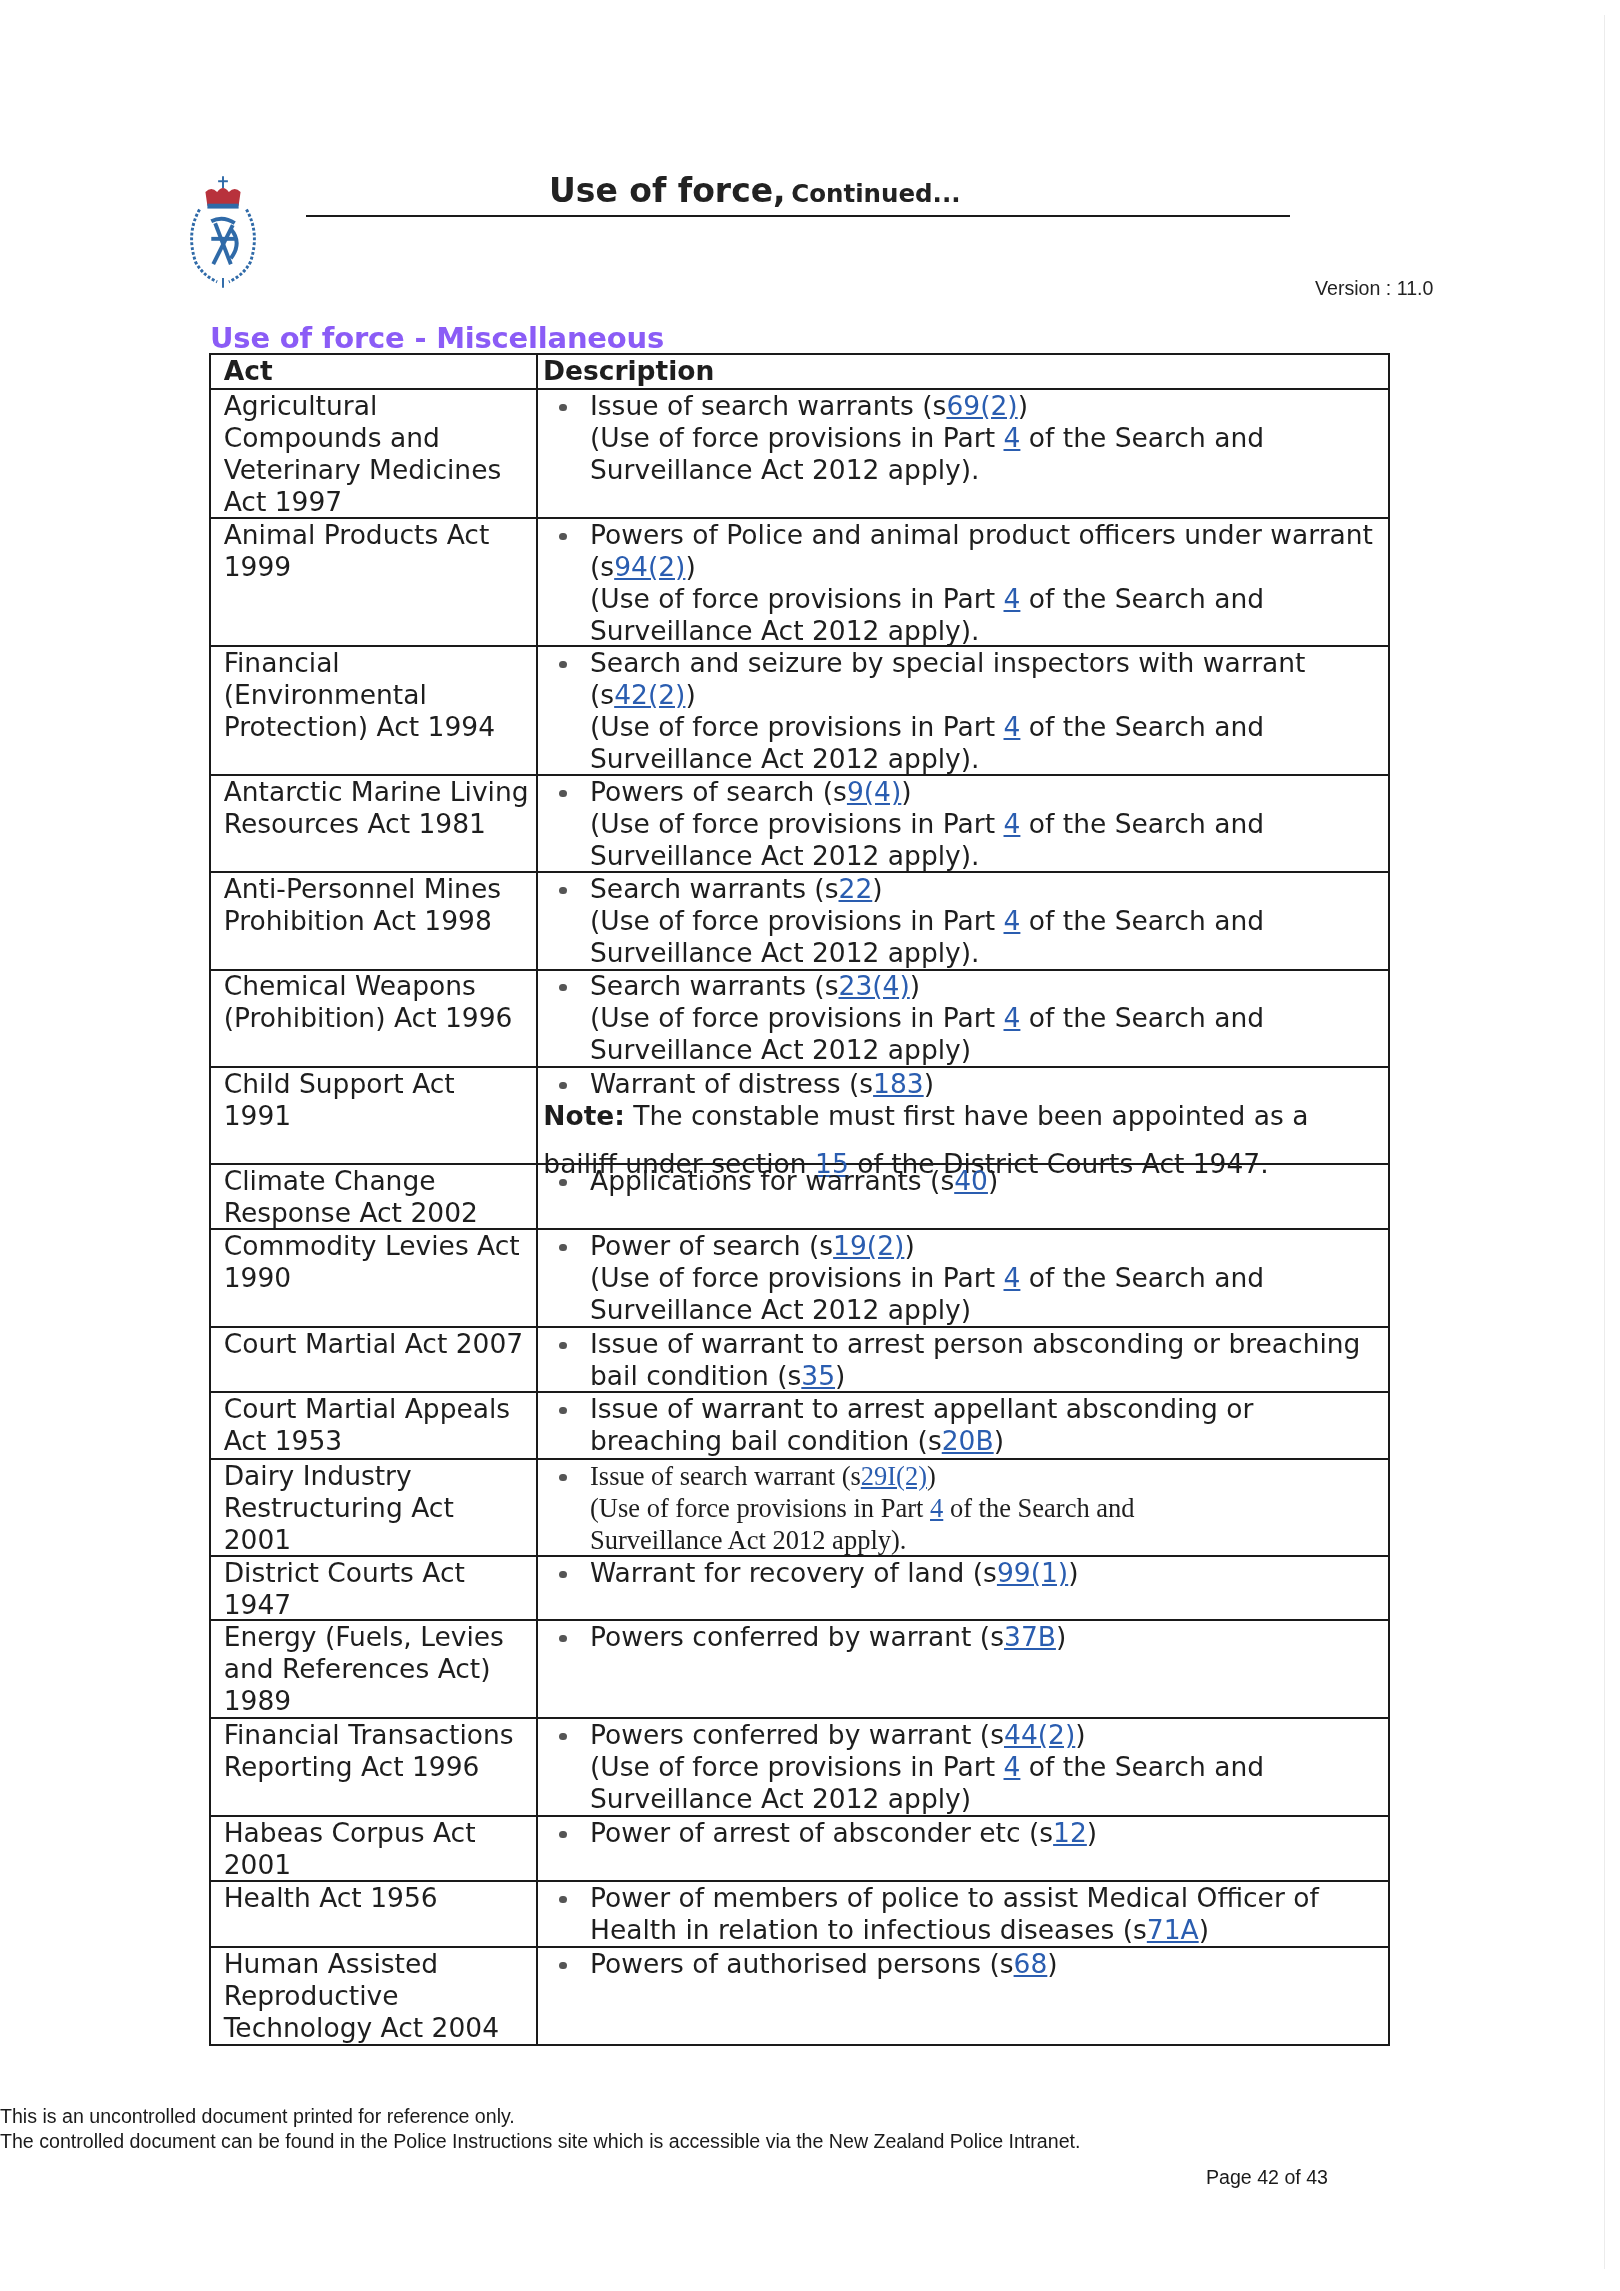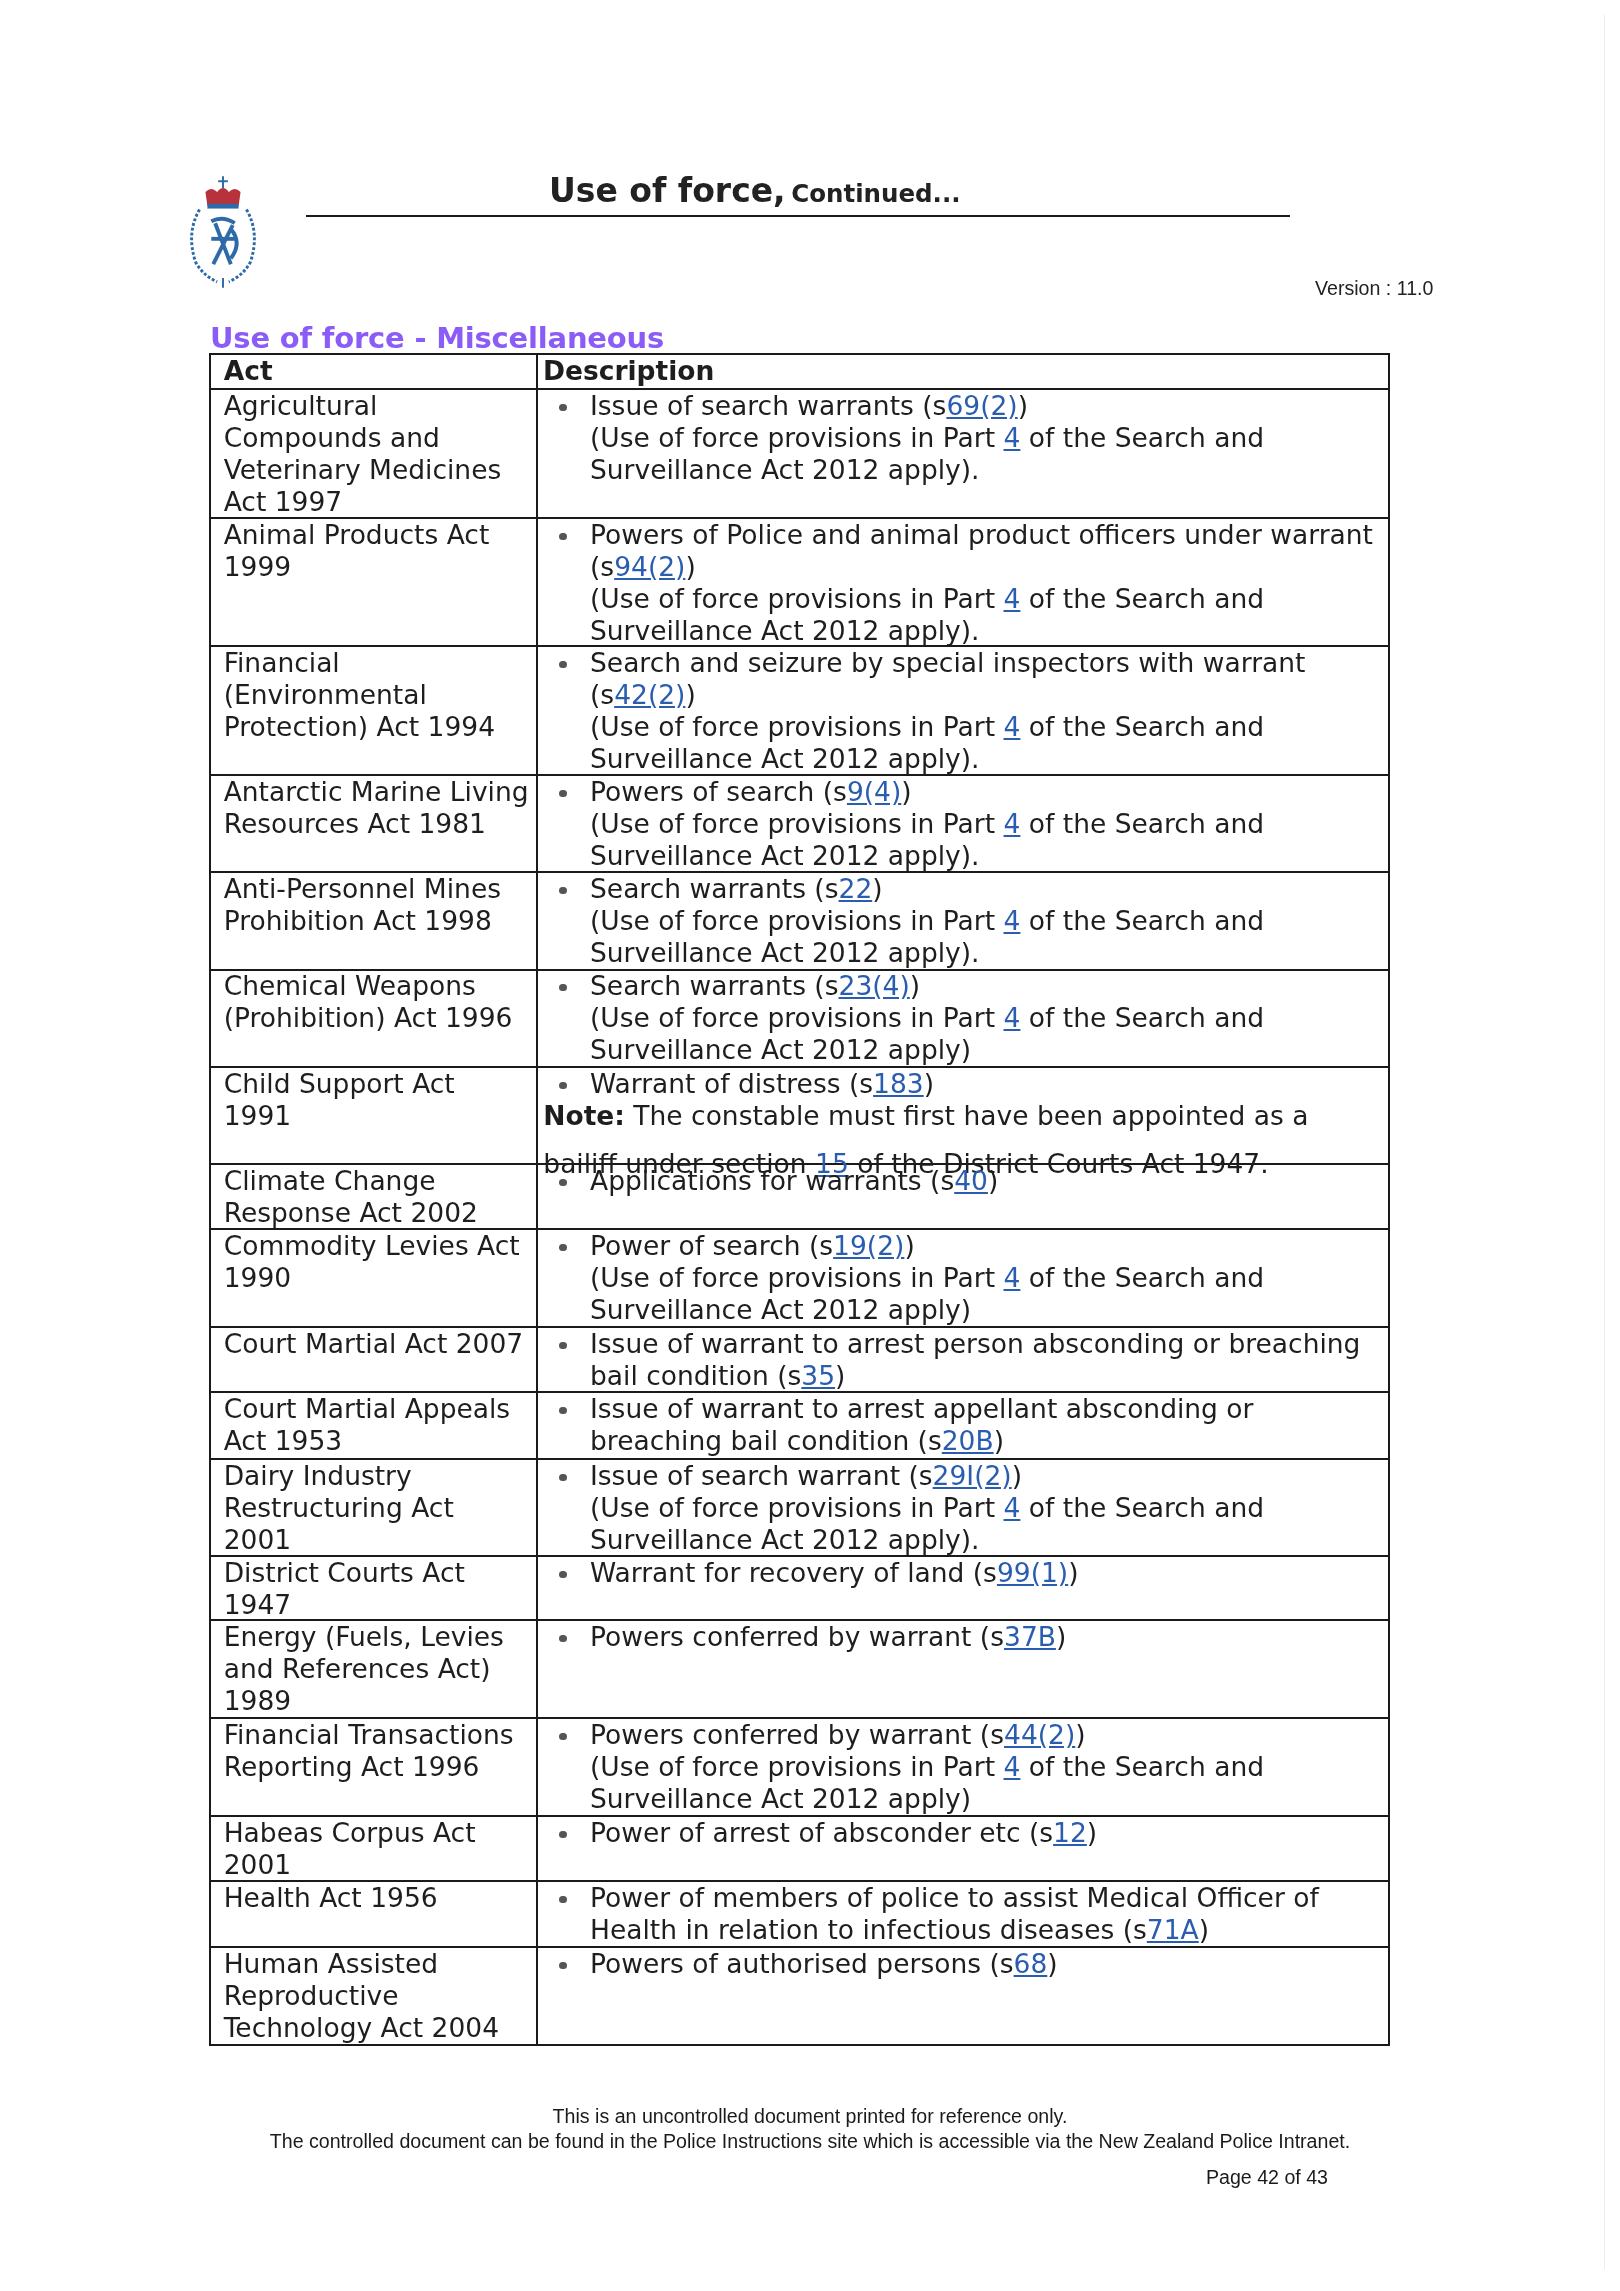--- a/index.html
+++ b/index.html
@@ -17,21 +17,21 @@
   .vline { position: absolute; top: 0; width: 2px; background: #1a1a1a; }
   .cell { position: absolute; font-size: 26.5px; line-height: 32px; white-space: nowrap; color: #1e1e1e; }
   .cell.act { left: 14.7px; width: 312px; }
   .cell.desc { left: 350px; width: 823px; }
   .hdr { font-weight: bold; }
   .bullet-line { position: relative; padding-left: 31px; }
   .bullet { position: absolute; left: 0; top: 13.7px; width: 7.8px; height: 7.8px; border-radius: 50%; background: #555; }
   .cont { padding-left: 31px; }
   .note-label { font-weight: bold; }
   a.link { color: #2a5db0; text-decoration: underline; text-decoration-color: #2a5db0; }
-  .footer { left: 0; width: 1620px; text-align: center; font-family: "Liberation Sans", sans-serif; font-size: 19.6px; color: #1a1a1a; white-space: nowrap; }
+  .footer { left: 0; width: 1620px; font-family: "Liberation Sans", sans-serif; font-size: 19.6px; color: #1a1a1a; white-space: nowrap; }
   .pagenum { left: 1206px; top: 2166px; font-family: "Liberation Sans", sans-serif; font-size: 19.6px; color: #1a1a1a; white-space: nowrap; }
   .scan-edge { left: 1604px; top: 14.7px; width: 1px; height: 2254px; background: #ececec; }
 </style>
 </head>
 <body>
 
 <div class="abs scan-edge"></div>
 
 <div class="abs logo">
   <svg width="82" height="116" viewBox="0 0 84 118">
@@ -187,21 +187,21 @@
     </div>
     <div class="cell desc" style="top: 1040px;">
       <div class="bullet-line"><span class="bullet"></span><span>Issue of warrant to arrest appellant absconding or</span></div>
       <div class="cont"><span>breaching bail condition (s</span><a class="link">20B</a><span>)</span></div>
     </div>
     <div class="cell act" style="top: 1107px;">
       <div>Dairy Industry</div>
       <div>Restructuring Act</div>
       <div>2001</div>
     </div>
-    <div class="cell desc" style="top: 1107px;">
+    <div class="cell desc" style="top: 1107px; font-family: Liberation Serif, serif;">
       <div class="bullet-line"><span class="bullet"></span><span>Issue of search warrant (s</span><a class="link">29I(2)</a><span>)</span></div>
       <div class="cont"><span>(Use of force provisions in Part </span><a class="link">4</a><span> of the Search and</span></div>
       <div class="cont"><span>Surveillance Act 2012 apply).</span></div>
     </div>
     <div class="cell act" style="top: 1204px;">
       <div>District Courts Act</div>
       <div>1947</div>
     </div>
     <div class="cell desc" style="top: 1204px;">
       <div class="bullet-line"><span class="bullet"></span><span>Warrant for recovery of land (s</span><a class="link">99(1)</a><span>)</span></div>

